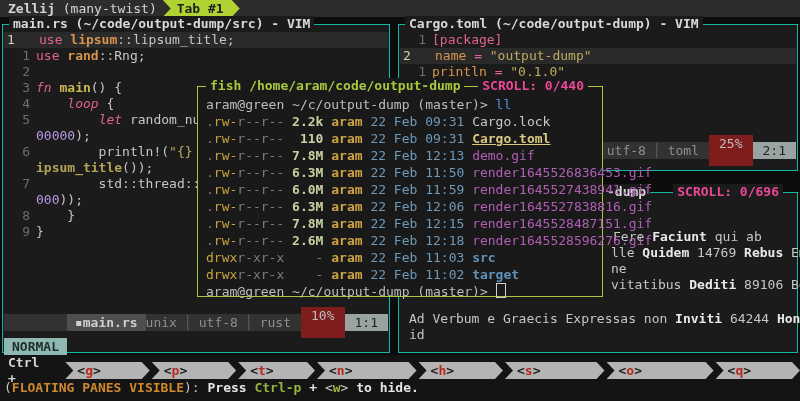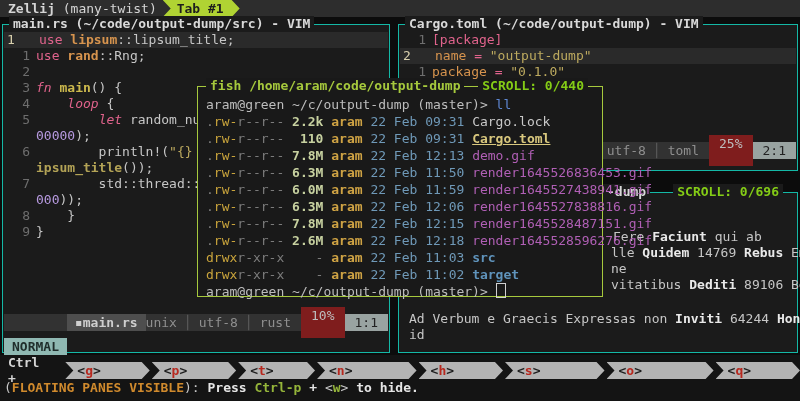--- a/index.html
+++ b/index.html
@@ -8,21 +8,21 @@
   
   #topbar{position:absolute;left:0;top:0;width:800px;height:17px;background:#2d2d2d;display:flex;align-items:center;text-align:center;}
   #topbar .session{color:#d5d5d5;padding-left:8px;}
   #topbar .session b{font-weight:bold;}
   .ribbon{display:inline-block;height:17px;line-height:17px;background:#b4b4b4;color:#1d1d1d;font-weight:bold;
           padding:0 16px 0 14px;clip-path:polygon(0 0,calc(100% - 8px) 0,100% 50%,calc(100% - 8px) 100%,0 100%,8px 50%);}
   .ribbon.green{background:#b0d333;margin-left:6px;}
   
   .pane{position:absolute;background:#1b1b1b;border:1px solid #14b8a6;box-sizing:border-box;}
   .pane-title{position:absolute;top:-9px;background:#1b1b1b;padding:0 4px;font-weight:bold;color:#d9d9d9;line-height:16px;}
-  .scroll-ind{position:absolute;top:-9px;right:14px;background:#1b1b1b;padding:0 4px;font-weight:bold;color:#84cc16;line-height:16px;}
+  .scroll-ind{position:absolute;top:-9px;right:14px;background:#1b1b1b;padding:0 4px;font-weight:bold;color:#ec4899;line-height:16px;}
   
   .code-row{position:relative;height:16px;white-space:pre;display:flex;}
   .code-row.cur{background:#2a2a2a;}
   .gut{display:inline-block;width:26px;flex:0 0 26px;color:#6e6e6e;text-align:right;padding-right:6px;}
   .cur .gut{color:#d9d0ad;text-align:left;padding-left:3px;}
   .gut.empty{visibility:hidden;}
   .c-kw{color:#e0638c}.c-kwi{color:#e0638c;font-style:italic}
   .c-or{color:#d7944e}.c-crate{color:#d7944e;font-weight:bold}
   .c-fn{color:#ccb94d;font-weight:bold}.c-str{color:#bdaa5f}
   .c-num{color:#b79ae0}.c-fg{color:#c6c6c6}
@@ -96,21 +96,21 @@
       <span class="chip-file"><span>▪</span><span>main.rs</span></span>
       <span class="sl-right" id="left-sl-right"><span>unix</span><span class="sl-sep">│</span><span>utf-8</span><span class="sl-sep">│</span><span>rust</span><span class="chip-pct">10%</span><span class="chip-pos">1:1</span></span>
     </div>
   </div>
 
   <div class="pane" id="pane-right" style="left:398px;top:24px;width:400px;height:147px;">
     <span class="pane-title" style="left:6px;">Cargo.toml (~/code/output-dump) - VIM</span>
     <div id="right-code" style="position:absolute;left:1px;top:7px;right:1px;">
         <div class="code-row"><span class="gut">1</span><span class="c-pink">[package]</span></div>
         <div class="code-row cur"><span class="gut">2</span><span class="c-or">name</span><span class="c-fg"> </span><span class="c-kw">=</span><span class="c-fg"> </span><span class="c-str">"output-dump"</span></div>
-        <div class="code-row"><span class="gut">1</span><span class="c-or">package</span><span class="c-fg"> </span><span class="c-kw">=</span><span class="c-fg"> </span><span class="c-str">"0.1.0"</span></div>
+        <div class="code-row"><span class="gut">1</span><span class="c-or">println</span><span class="c-fg"> </span><span class="c-kw">=</span><span class="c-fg"> </span><span class="c-str">"0.1.0"</span></div>
       </div>
     <div class="statusline" style="top:117px;">
       <span class="sl-right" id="right-sl-right"><span>unix</span><span class="sl-sep">│</span><span>utf-8</span><span class="sl-sep">│</span><span>toml</span><span class="chip-pct">25%</span><span class="chip-pos">2:1</span></span>
     </div>
   </div>
 
   <div class="pane" id="pane-output" style="left:398px;top:192px;width:400px;height:161px;text-align:right;">
     <span class="pane-title" style="left:204px;">-dump</span>
     <span class="scroll-ind">SCROLL:  0/696</span>
     <div id="output-lines"></div>

